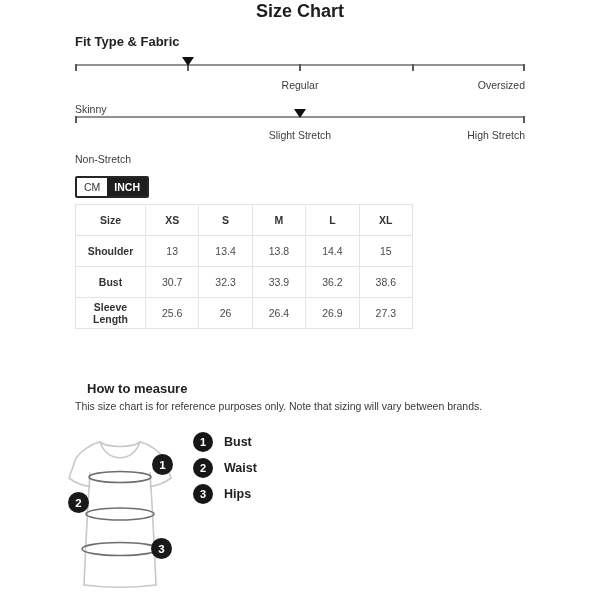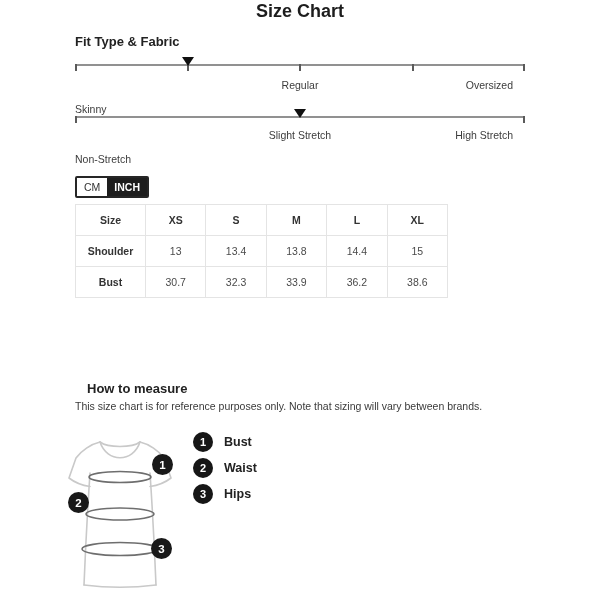--- a/index.html
+++ b/index.html
@@ -35,36 +35,36 @@
   .marker {
     position: absolute; top: -1px; width: 0; height: 0;
     border-left: 6px solid transparent; border-right: 6px solid transparent;
     border-top: 9px solid #101010;
   }
   .slider-labels { position: absolute; left: 75px; width: 450px; height: 14px; font-size: 10.5px; color: #3c3c3c; }
   #fit-labels { top: 79px; }
   #stretch-labels { top: 129px; }
   .slider-labels .lab-left { position: absolute; left: 0; margin-top: 24px; }
   .slider-labels .lab-center { position: absolute; left: 0; right: 0; text-align: center; }
-  .slider-labels .lab-right { position: absolute; right: 12px; }
+  .slider-labels .lab-right { position: absolute; right: 0; }
 
   
   .unit-toggle {
     position: absolute; top: 176px; left: 75px; height: 22px;
     display: flex; border: 2px solid #262626; border-radius: 2px; overflow: hidden; background: #6d28d9;
   }
   .unit-toggle button {
     font-family: inherit; font-size: 10.5px; border: 0; cursor: pointer;
     background: #ffffff; color: #333; padding: 0 7px; height: 100%; line-height: 18px;
   }
   .unit-toggle button.selected { background: #1e1e1e; color: #ffffff; font-weight: bold; }
 
   
   .size-table {
-    position: absolute; top: 204px; left: 75px; width: 373px;
+    position: absolute; top: 204px; left: 75px; width: 338px;
     border-collapse: collapse; font-size: 10.5px; color: #4a4a4a; table-layout: fixed;
   }
   .size-table th, .size-table td {
     border: 1px solid #e4e4e4; height: 31px; text-align: center; vertical-align: middle;
     font-weight: normal; padding: 0 2px;
   }
   .size-table thead th, .size-table tbody th { font-weight: bold; color: #333; }
   .size-table col.c-label { width: 70px; }
 
   
@@ -160,20 +160,28 @@
         <td>14.4</td>
         <td>15</td>
       </tr>
       <tr>
         <th>Bust</th>
         <td>30.7</td>
         <td>32.3</td>
         <td>33.9</td>
         <td>36.2</td>
         <td>38.6</td>
+      </tr>
+      <tr>
+        <th>Sleeve Length</th>
+        <td>25.6</td>
+        <td>26</td>
+        <td>26.4</td>
+        <td>26.9</td>
+        <td>27.3</td>
       </tr>
     </tbody>
 </table>
 
 <div class="section-heading" id="how-heading">How to measure</div>
 <div class="reference-note">This size chart is for reference purposes only. Note that sizing will vary between brands.</div>
 
 <div class="measure-area">
   <div class="shirt">
     <svg viewBox="0 0 112 168">

